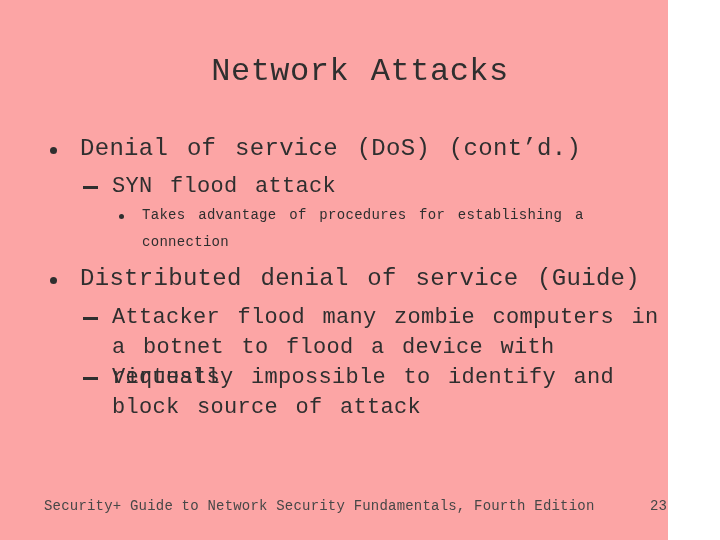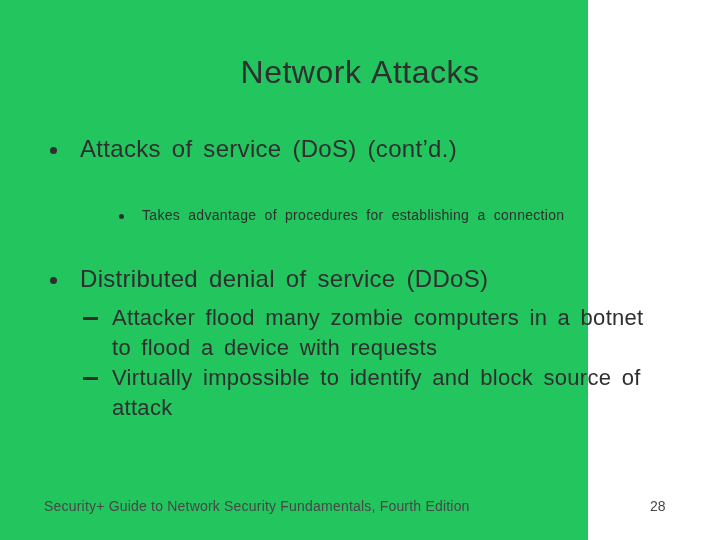--- a/index.html
+++ b/index.html
@@ -6,23 +6,24 @@
     margin: 0;
     padding: 0;
     background: #ffffff;
     width: 720px;
     height: 540px;
     overflow: hidden;
     font-family: "Liberation Sans", sans-serif;
   }
   .slide {
     position: relative;
-    width: 588px;
+    width: 668px;
     height: 540px;
-    background: #22c55e;
+    background: #fca5a5;
+    font-family: Liberation Mono, monospace;
   }
   .title {
     position: absolute;
     top: 52px;
     left: 0;
     width: 720px;
     text-align: center;
     font-size: 32px;
     line-height: 40px;
     letter-spacing: 0.5px;
@@ -80,41 +81,45 @@
 </style>
 </head>
 <body>
 
 <div class="slide">
 
   <div class="title">Network Attacks</div>
 
   <div class="li l1 b1">
     <span class="dot"></span>
-    <span>Attacks of service (DoS) (cont’d.)</span>
+    <span>Denial of service (DoS) (cont’d.)</span>
   </div>
 
+  <div class="li l2 b1s1">
+    <span class="dash"></span>
+    <span>SYN flood attack</span>
+  </div>
 
   <div class="li l3 b1s1s1">
     <span class="dot"></span>
     <span>Takes advantage of procedures for establishing a connection</span>
   </div>
 
   <div class="li l1 b2">
     <span class="dot"></span>
-    <span>Distributed denial of service (DDoS)</span>
+    <span>Distributed denial of service (Guide)</span>
   </div>
 
   <div class="li l2 b2s1">
     <span class="dash"></span>
     <span>Attacker flood many zombie computers in a botnet to flood a device with requests</span>
   </div>
 
   <div class="li l2 b2s2">
     <span class="dash"></span>
     <span>Virtually impossible to identify and block source of attack</span>
   </div>
 
   <div class="footer-text">Security+ Guide to Network Security Fundamentals, Fourth Edition</div>
 
-  <div class="page-number">28</div>
+  <div class="page-number">23</div>
 
 </div>
 
 </body></html>

